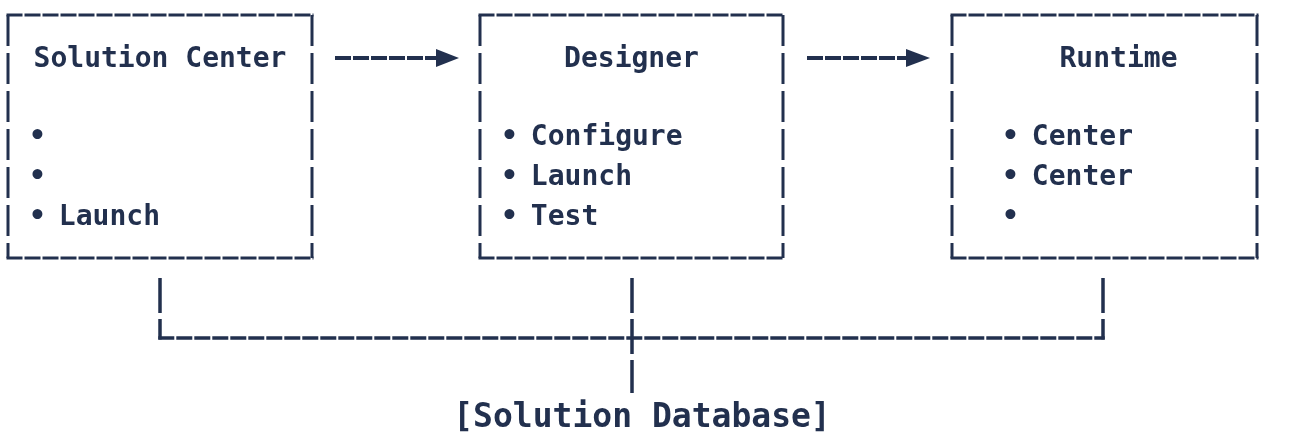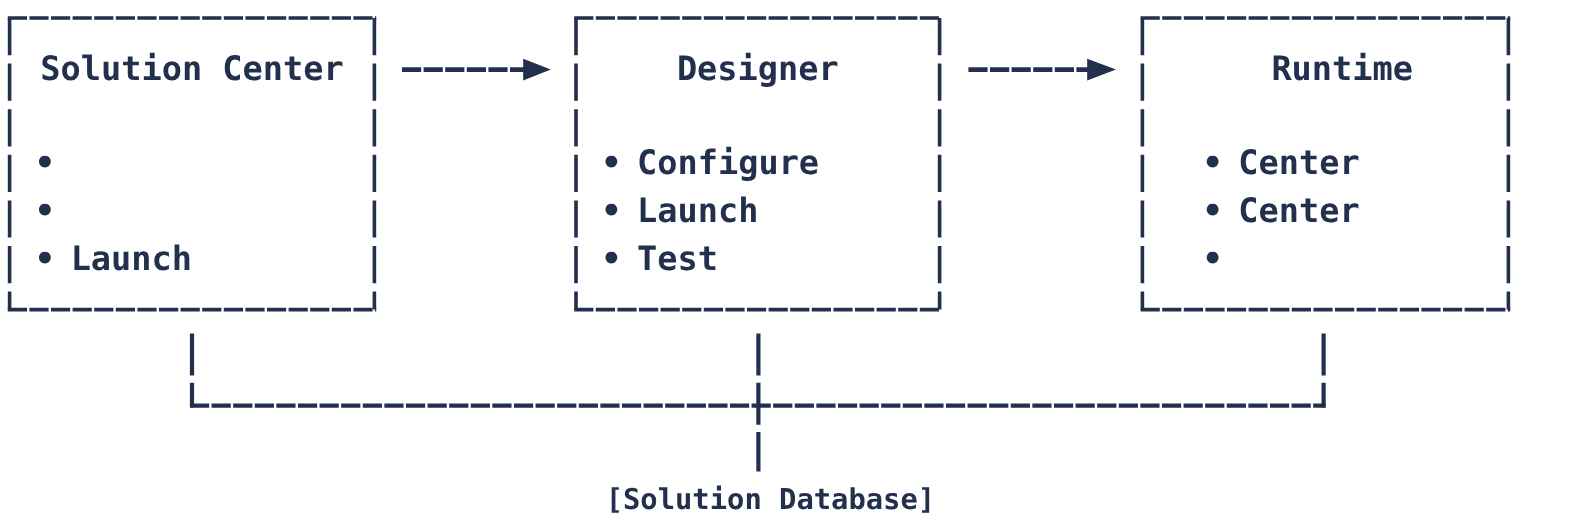--- a/index.html
+++ b/index.html
@@ -46,21 +46,21 @@
     white-space:pre;
   }
   .bullet{
     font-size:28px;
   }
   .db-label{
     position:absolute;
     left:642px;
     top:399px;
     transform:translateX(-50%);
-    font-size:24px;
+    font-size:33px;
     line-height:34px;
     font-weight:600;
     white-space:pre;
   }
 </style>
 </head>
 <body>
 
 <div class="stage">
 

